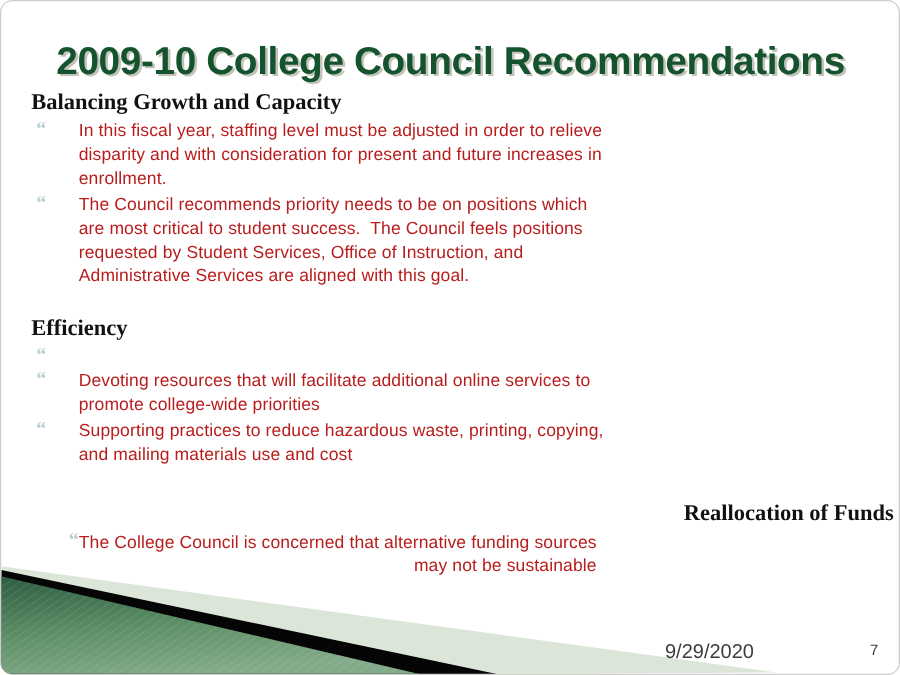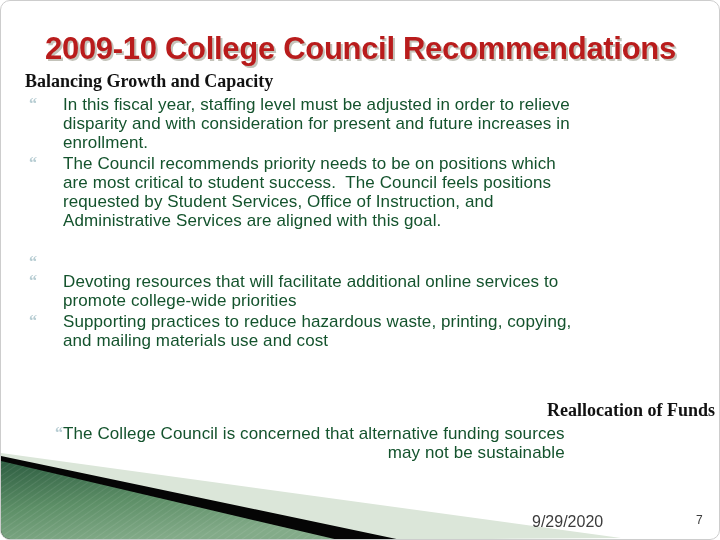--- a/index.html
+++ b/index.html
@@ -8,41 +8,41 @@
     width:718px;height:538px;
     border:1px solid #cdcdcd;
     border-radius:10px;
     background:#ffffff;
     overflow:hidden;
     font-family:"Liberation Sans", sans-serif;
   }
   .slide-title{
     position:absolute;left:44px;top:30px;
     font-size:31px;font-weight:700;letter-spacing:-0.3px;
-    color:#b91c1c;
+    color:#14532d;
     text-shadow:2px 2px 0 #c3c3ba;
     white-space:pre;margin:0;
   }
   .section{position:absolute;left:24px;width:690px;}
   .sec-1{top:69px;}
   .sec-2{top:250px;}
   .sec-3{top:398px;text-align:right;}
   .sec-title{
     font-size:18px;font-weight:700;color:#111111;
     line-height:22px;margin:0 0 3px 0;white-space:pre;font-family:Liberation Serif, serif;
   }
   .bullet{display:flex;align-items:flex-start;margin-top:2px;}
   .bullet-icon{
     width:34px;flex:0 0 34px;margin-left:4px;
     font-family:"Liberation Serif", serif;font-weight:700;
     font-size:16px;line-height:17px;color:#b7cdd3;
     user-select:none;
   }
   .bullet-text{
-    font-size:17px;line-height:19px;color:#14532d;
+    font-size:14px;line-height:19px;color:#b91c1c;
     letter-spacing:0.1px;white-space:pre;
   }
   .footer-date{
     position:absolute;left:531px;top:512px;
     font-size:16px;color:#3c3c3c;white-space:pre;
   }
   .footer-page{
     position:absolute;left:695px;top:512px;
     font-size:12px;color:#3c3c3c;white-space:pre;
   }
@@ -69,20 +69,21 @@
     <div class="bullet">
       <span class="bullet-icon">“</span>
       <div class="bullet-text">The Council recommends priority needs to be on positions which
 are most critical to student success.  The Council feels positions
 requested by Student Services, Office of Instruction, and
 Administrative Services are aligned with this goal.</div>
     </div>
   </div>
 
   <div class="section sec-2">
+    <div class="sec-title">Efficiency</div>
     <div class="bullet">
       <span class="bullet-icon">“</span>
     </div>
     <div class="bullet">
       <span class="bullet-icon">“</span>
       <div class="bullet-text">Devoting resources that will facilitate additional online services to
 promote college-wide priorities</div>
     </div>
     <div class="bullet">
       <span class="bullet-icon">“</span>

